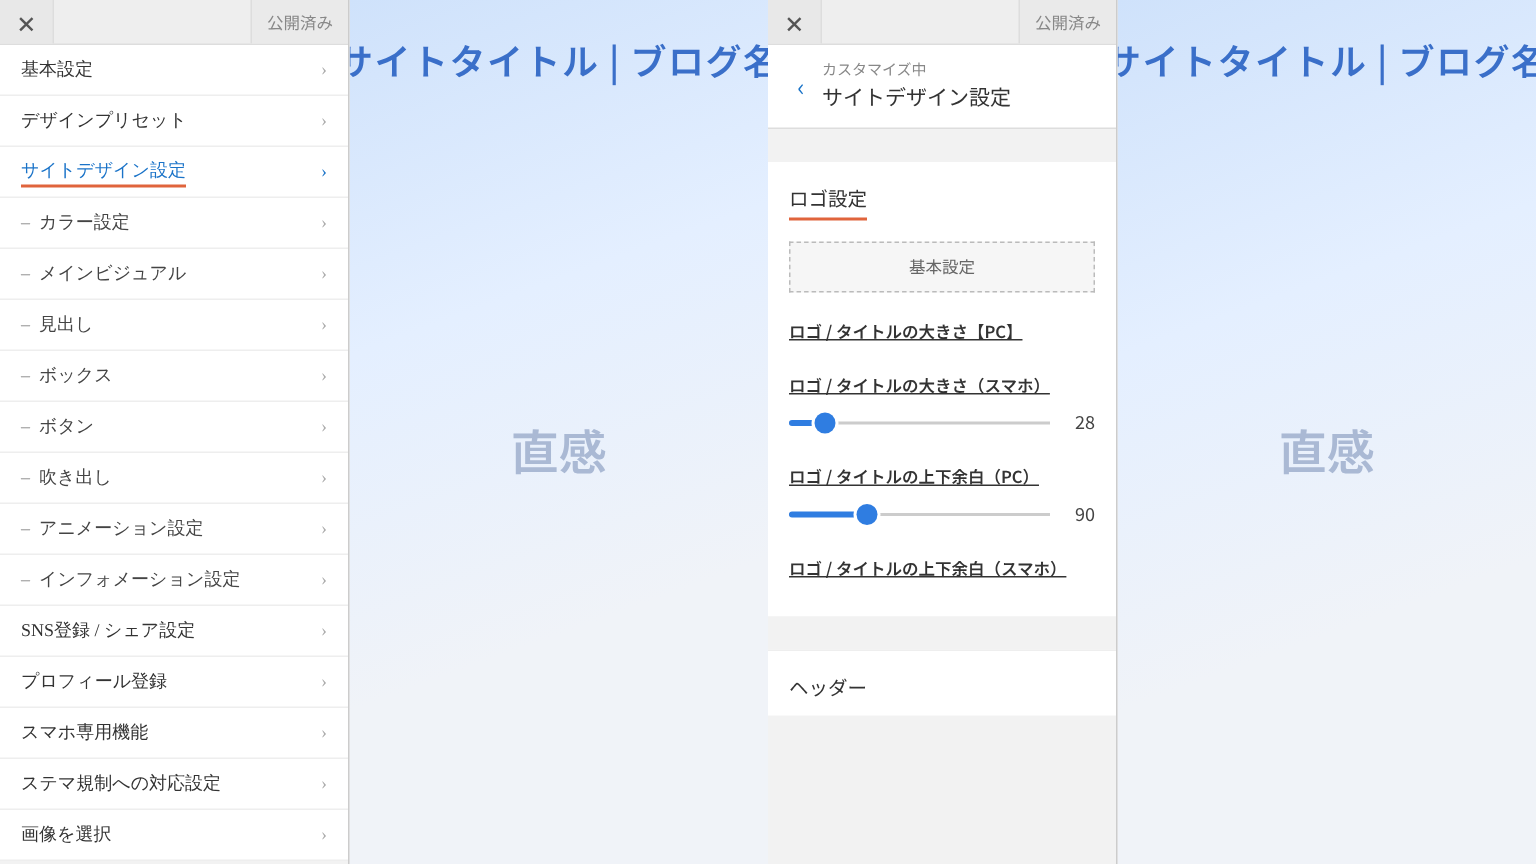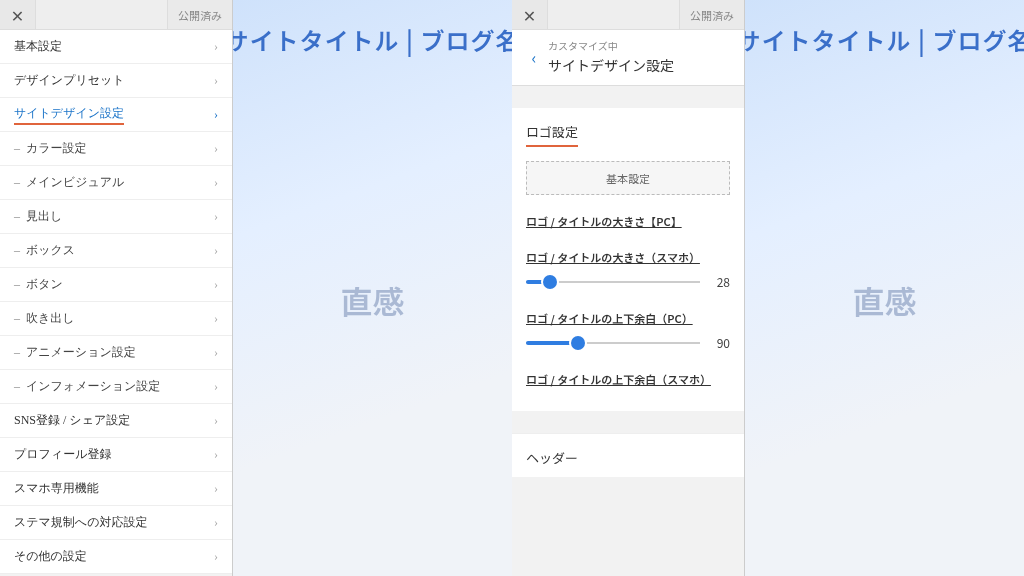--- a/index.html
+++ b/index.html
@@ -122,21 +122,21 @@
         </div>
       <div class="row">
           <span class="label">スマホ専用機能</span>
           <span class="chev">›</span>
         </div>
       <div class="row">
           <span class="label">ステマ規制への対応設定</span>
           <span class="chev">›</span>
         </div>
       <div class="row">
-          <span class="label">その他の設定</span>
+          <span class="label">画像を選択</span>
           <span class="chev">›</span>
         </div>
     </div>
   </div>
 
   <div class="preview">
     <div class="preview-title">サイトタイトル | ブログ名</div>
     <div class="preview-hero">直感</div>
   </div>
 </div>

